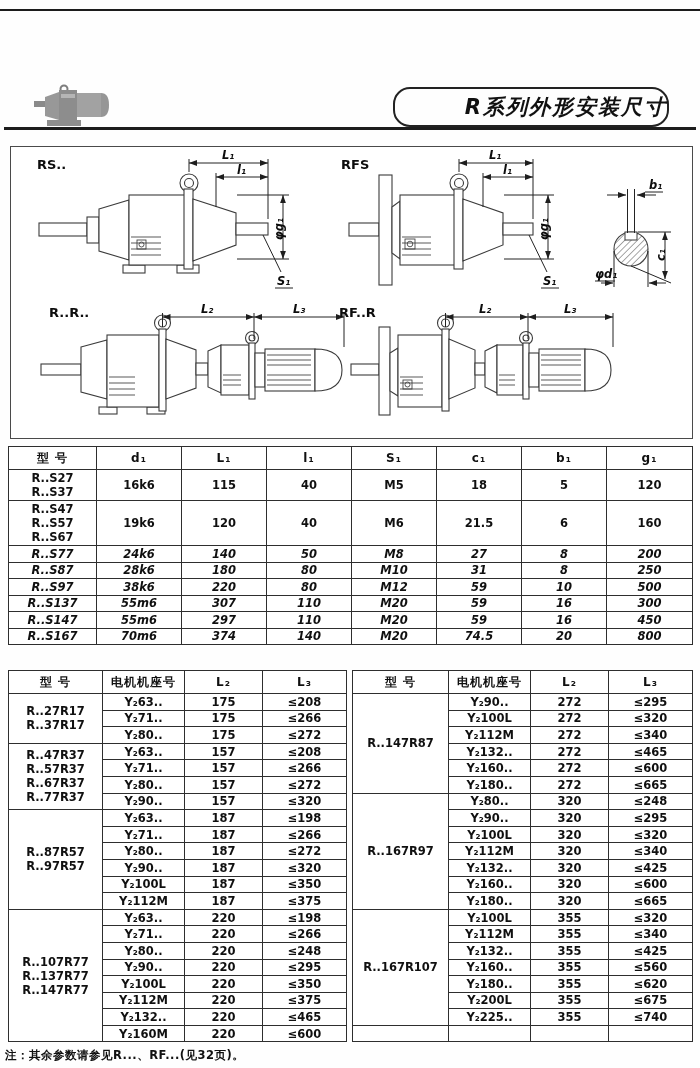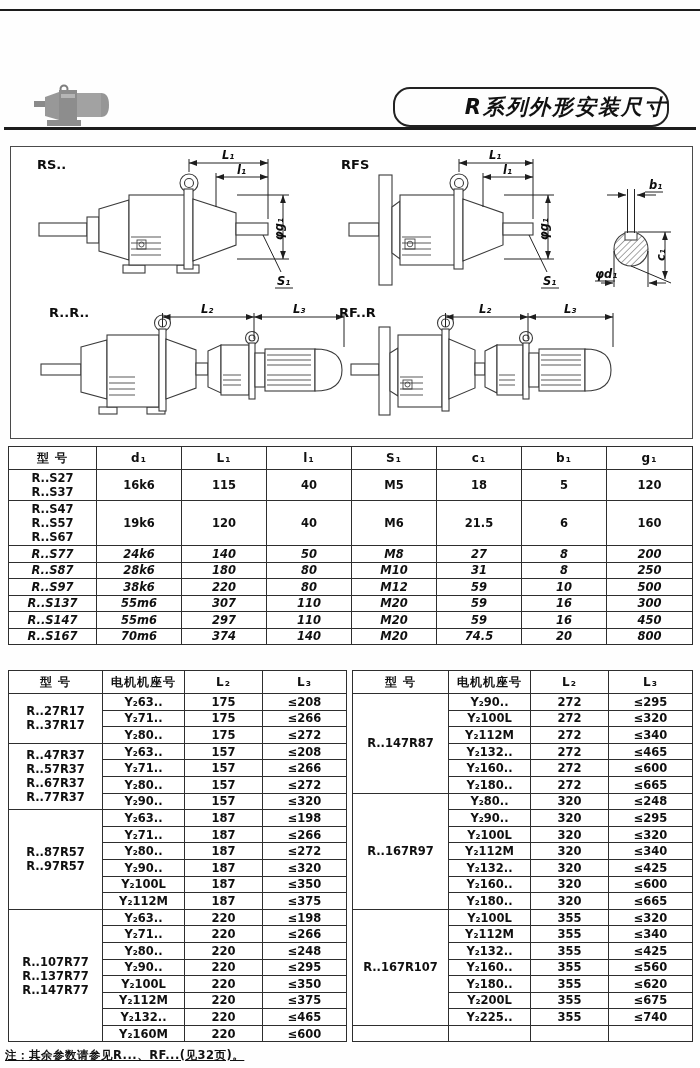--- a/index.html
+++ b/index.html
@@ -34,21 +34,21 @@
   #dims-table{top:446px;left:8px;width:684px;}
   #dims-table tr.hdr{height:23px;}
   #dims-table tr.single{height:16.5px;font-style:italic;}
   #dims-table tr.multi td{padding:1px 12px;}
   .t2{top:670px;}
   #combo-table-left{left:8px;width:338px;}
   #combo-table-right{left:352px;width:340px;}
   .t2 tr.hdr{height:23px;}
   .t2 tr{height:16.6px;}
   
-  #note{top:1048px;left:5px;font-size:11.5px;font-weight:bold;letter-spacing:0.5px;text-decoration:underline;}
+  #note{top:1048px;left:5px;font-size:11.5px;font-weight:bold;letter-spacing:0.5px;}
   
   .dtx{font:italic bold 11.5px "DejaVu Sans",sans-serif;fill:#0d0d0d;}
   .lbl{font:bold 13px "DejaVu Sans",sans-serif;fill:#0d0d0d;}
 </style>
 </head>
 <body>
 
 <div class="abs" id="top-rule"></div>
 
 <div class="abs" id="photo">

